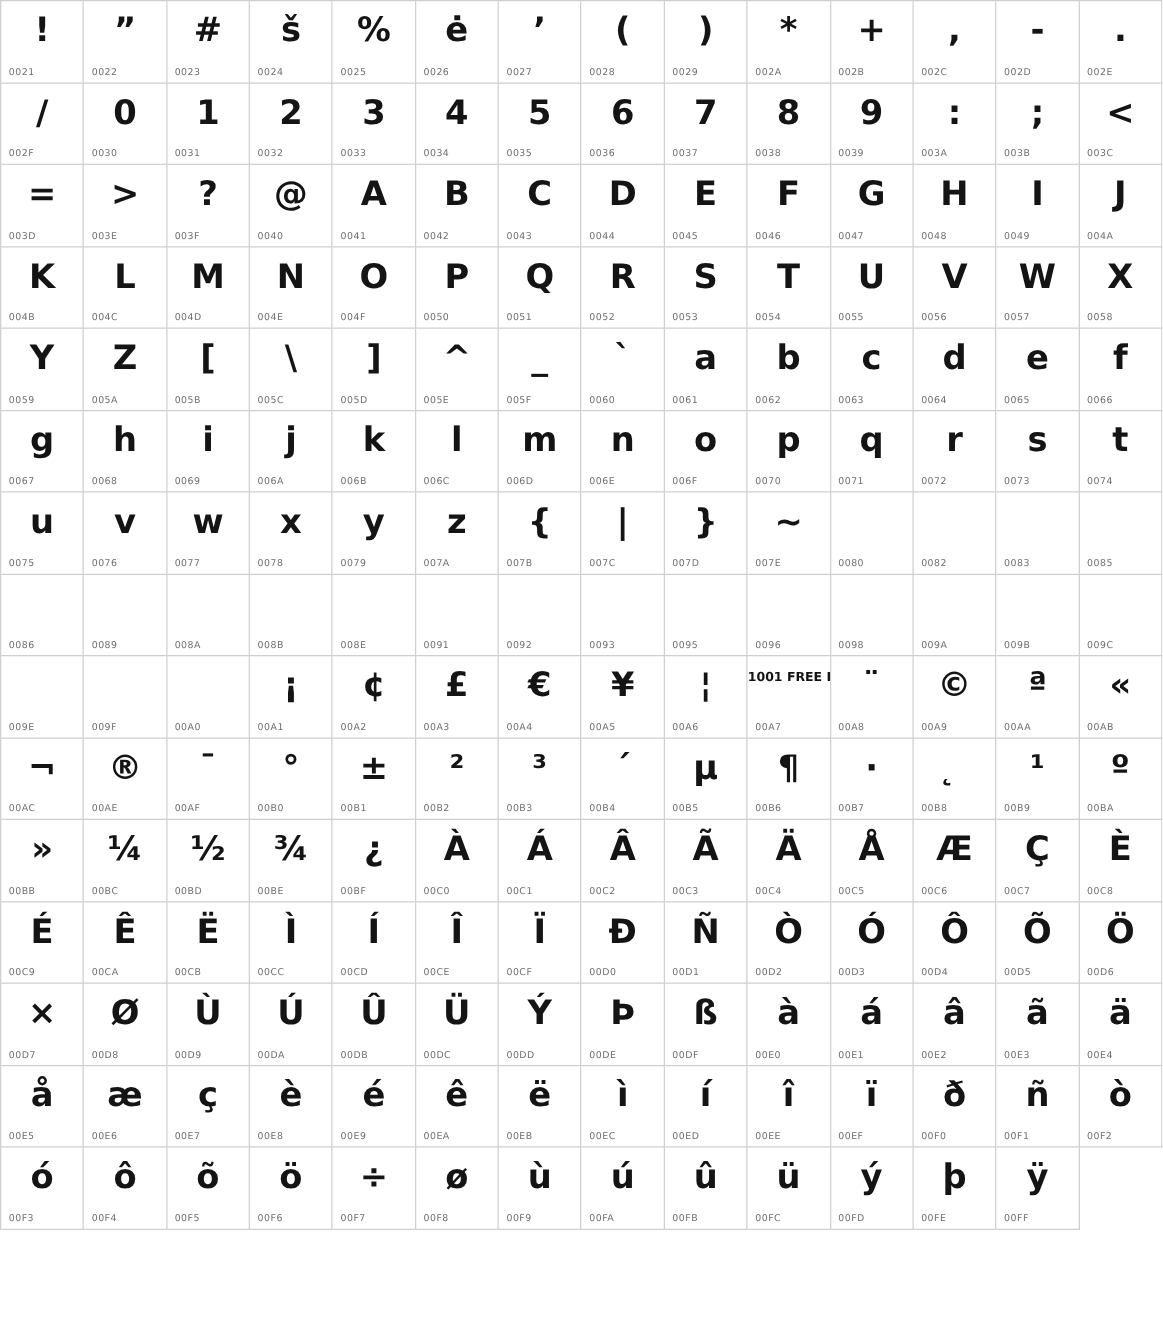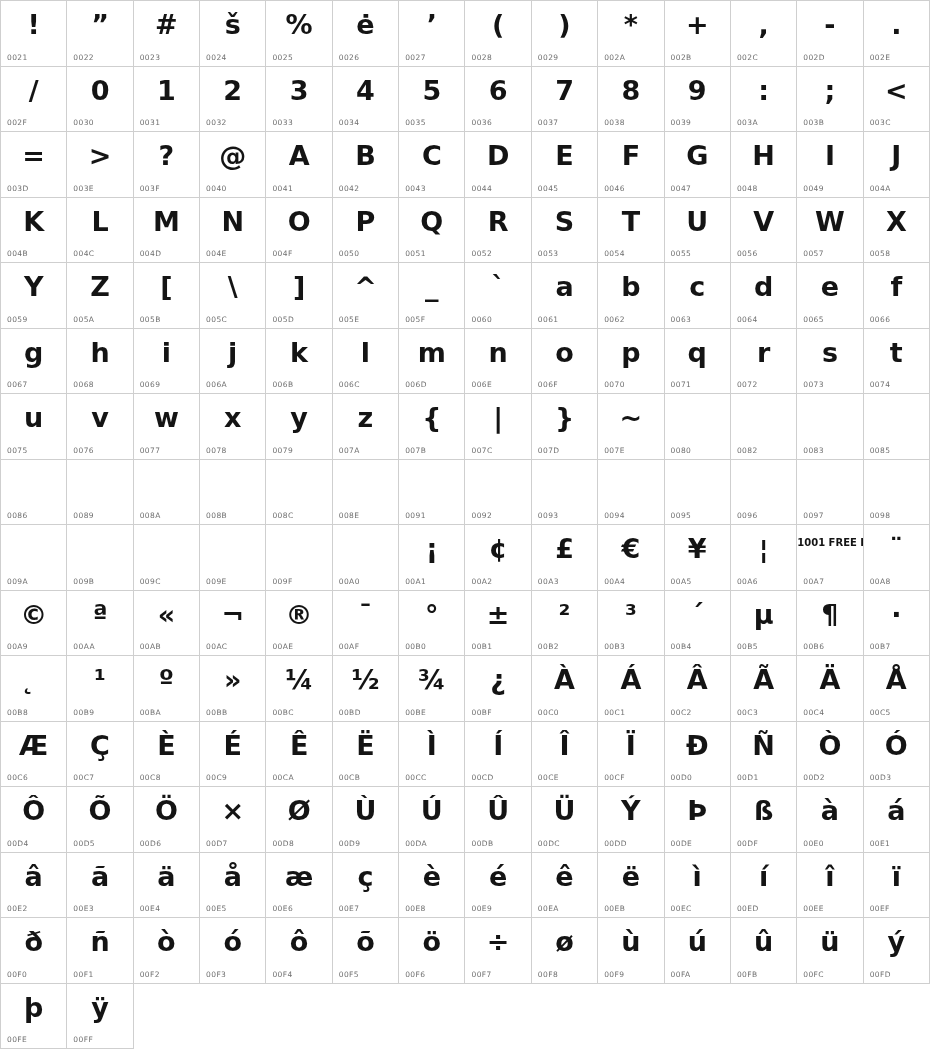--- a/index.html
+++ b/index.html
@@ -469,53 +469,41 @@
     <div class="cell empty">
       <div class="glyph"></div>
       <div class="code">008A</div>
     </div>
     <div class="cell empty">
       <div class="glyph"></div>
       <div class="code">008B</div>
     </div>
     <div class="cell empty">
       <div class="glyph"></div>
-      <div class="code">008C</div>
-    </div>
-    <div class="cell empty">
-      <div class="glyph"></div>
       <div class="code">008E</div>
     </div>
     <div class="cell empty">
       <div class="glyph"></div>
       <div class="code">0091</div>
     </div>
     <div class="cell empty">
       <div class="glyph"></div>
       <div class="code">0092</div>
     </div>
     <div class="cell empty">
       <div class="glyph"></div>
       <div class="code">0093</div>
     </div>
     <div class="cell empty">
       <div class="glyph"></div>
-      <div class="code">0094</div>
-    </div>
-    <div class="cell empty">
-      <div class="glyph"></div>
       <div class="code">0095</div>
     </div>
     <div class="cell empty">
       <div class="glyph"></div>
       <div class="code">0096</div>
-    </div>
-    <div class="cell empty">
-      <div class="glyph"></div>
-      <div class="code">0097</div>
     </div>
     <div class="cell empty">
       <div class="glyph"></div>
       <div class="code">0098</div>
     </div>
     <div class="cell empty">
       <div class="glyph"></div>
       <div class="code">009A</div>
     </div>
     <div class="cell empty">

